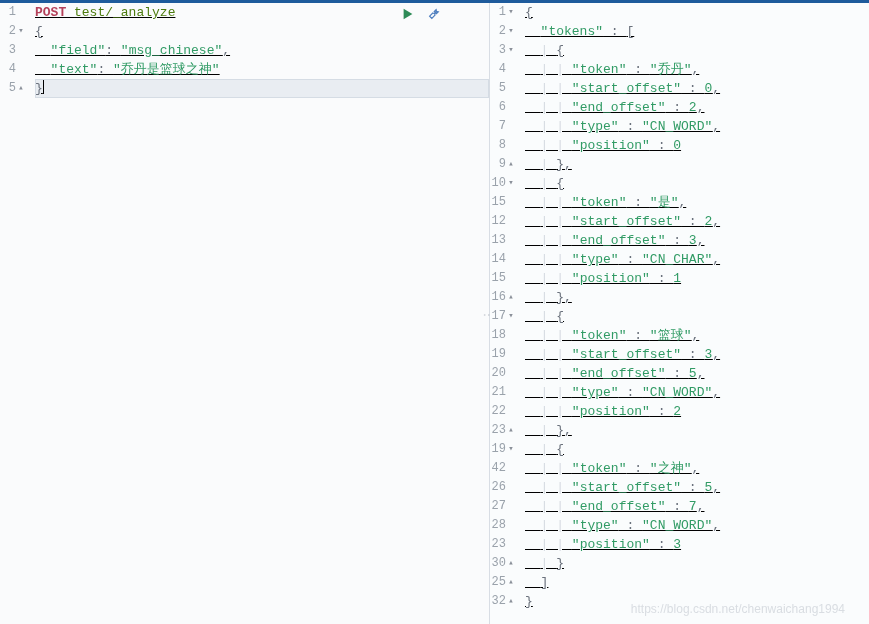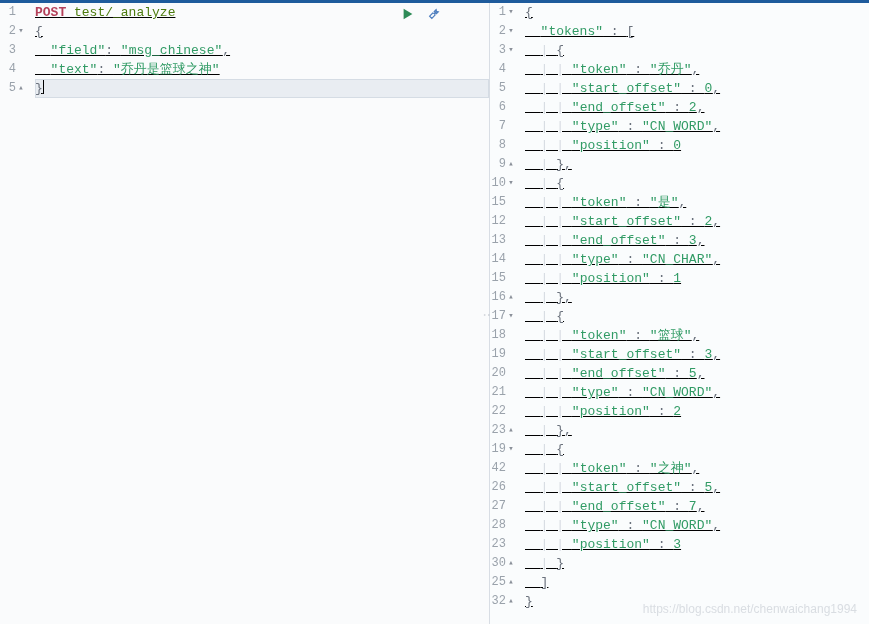--- a/index.html
+++ b/index.html
@@ -22,21 +22,21 @@
   .str      { color:#319b65; }
   .key      { color:#319b65; }
   .num      { color:#319b65; }
   .punct    { color:#6a717c; }
   .colon    { color:#6a717c; }
   .guide    { color:#d6dbe1; }
   .cursor { display:inline-block; width:1px; height:15px; background:#000; margin-bottom:-2px;}
   .toolbar { position:absolute; top:4px; right:48px; display:flex; gap:12px; align-items:center; z-index:5;}
   .ico { width:14px; height:14px; cursor:pointer; }
   .divider-handle { position:absolute; right:-6px; top:50%; transform:translateY(-50%); color:#b8bec6; font-size:12px; letter-spacing:-2px; writing-mode:vertical-rl; cursor:col-resize;}
-  .watermark { position:absolute; right:12px; bottom:8px; color:#d9dde2; font-size:12px; font-family:Arial,sans-serif; pointer-events:none;}
+  .watermark { position:absolute; right:24px; bottom:8px; color:#d9dde2; font-size:12px; font-family:Arial,sans-serif; pointer-events:none;}
 </style>
 </head>
 <body>
 
 <div class="top-bar"></div>
 <div class="container">
 
   <div class="pane left">
     <div class="toolbar">
       <span class="ico" title="run">

